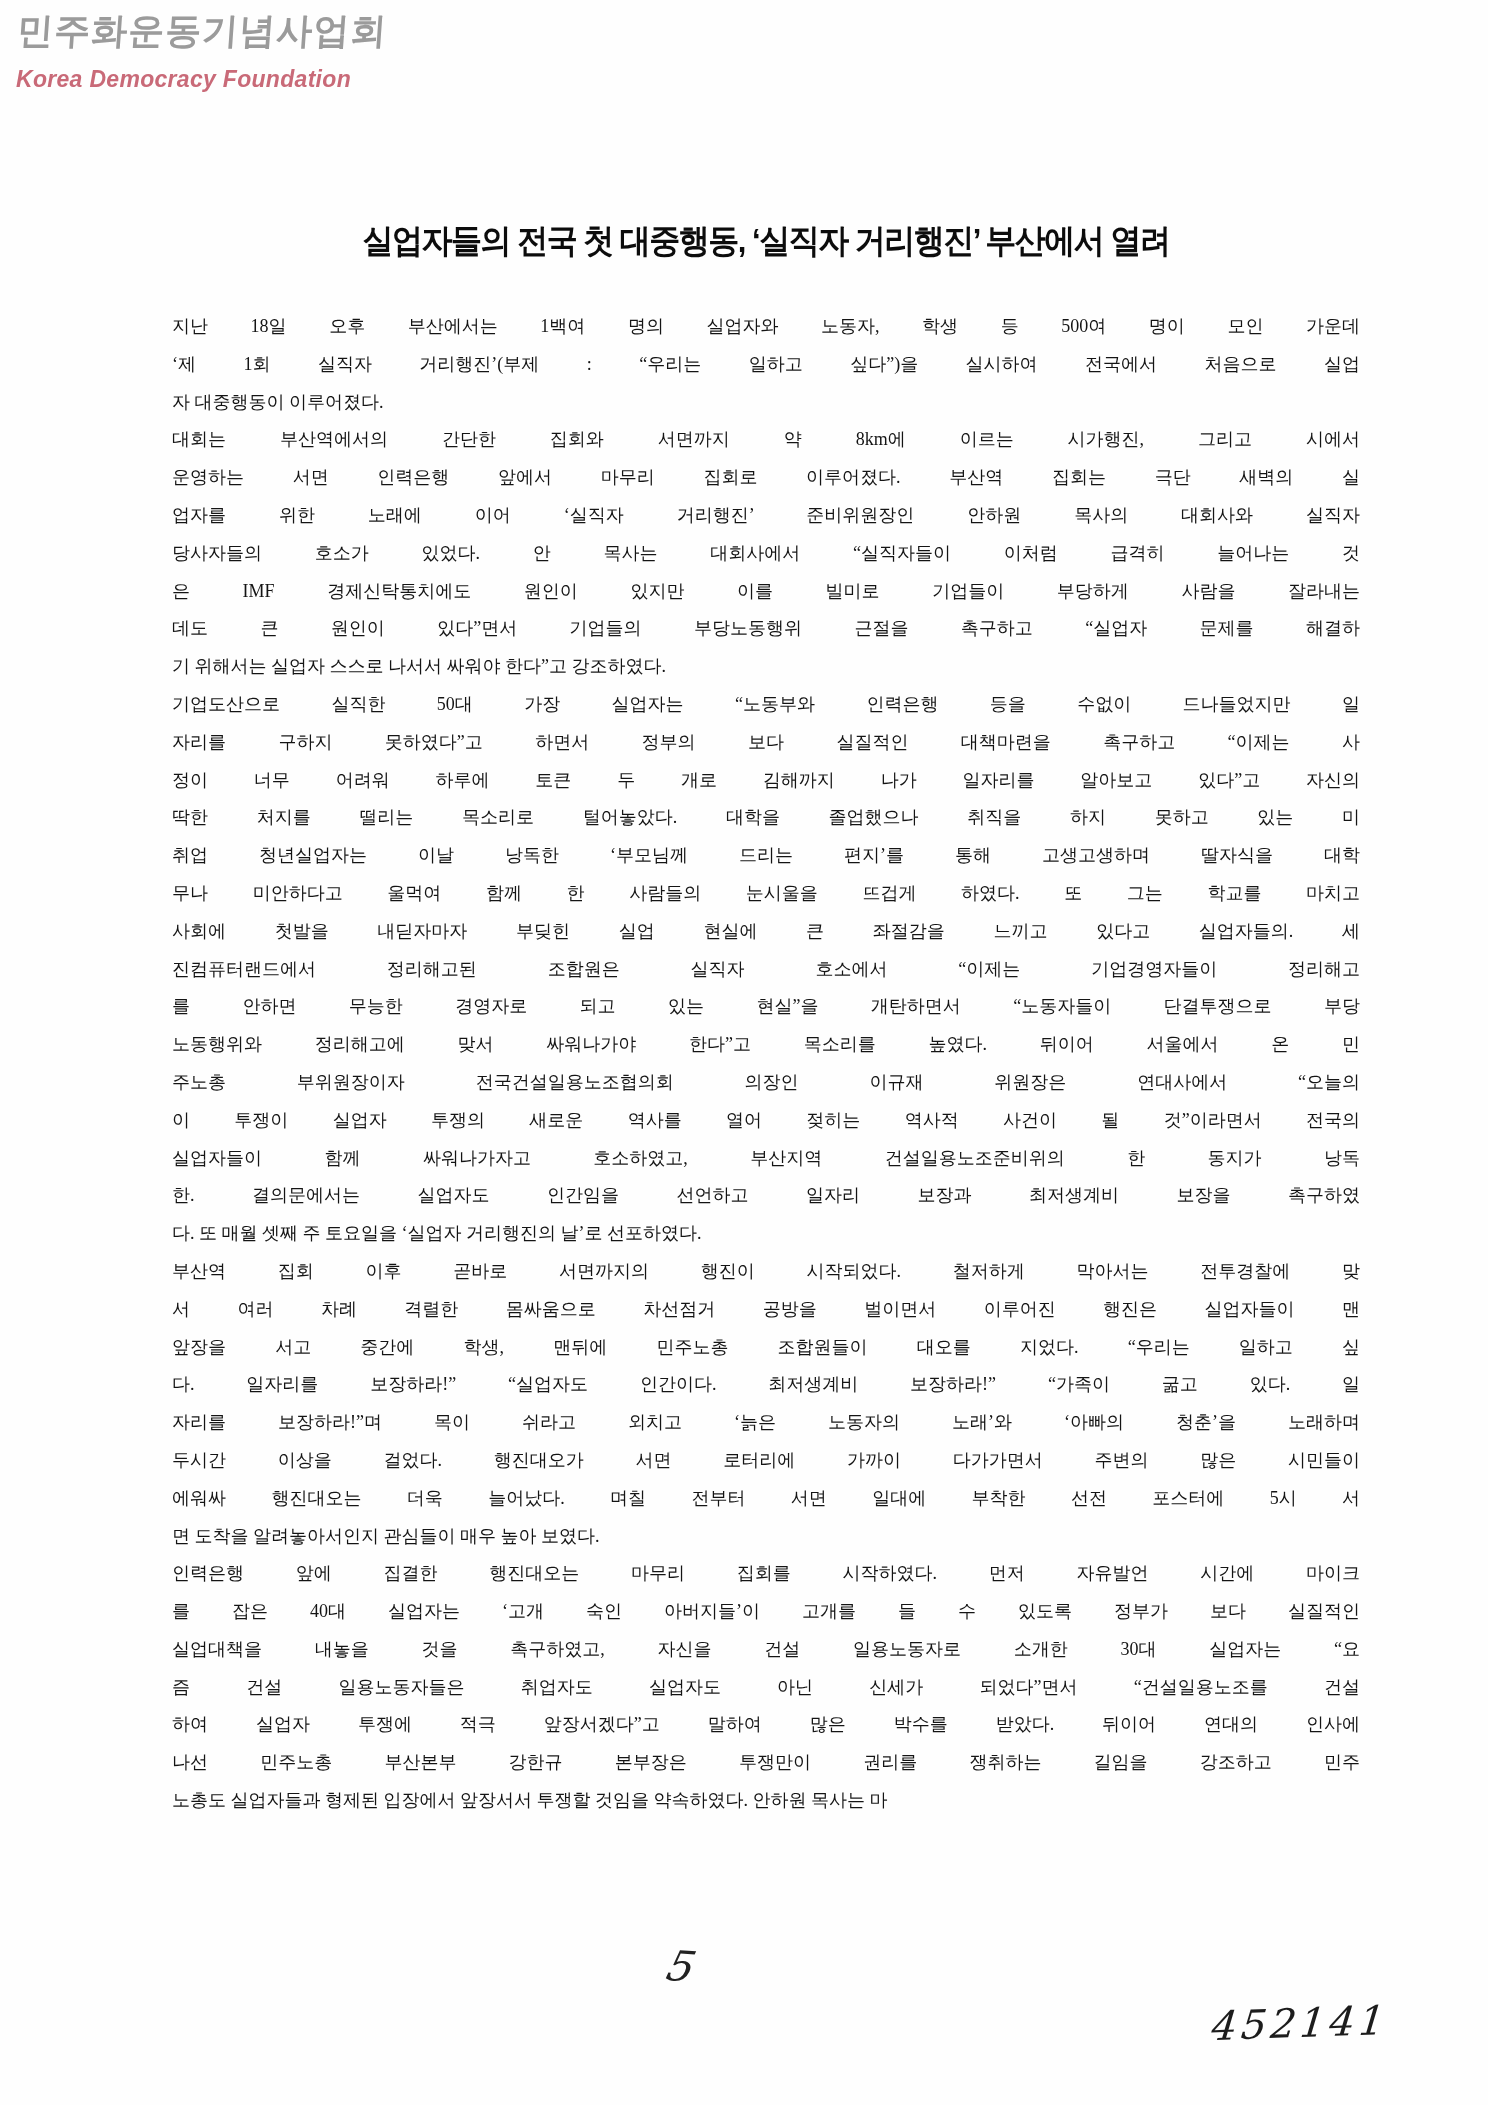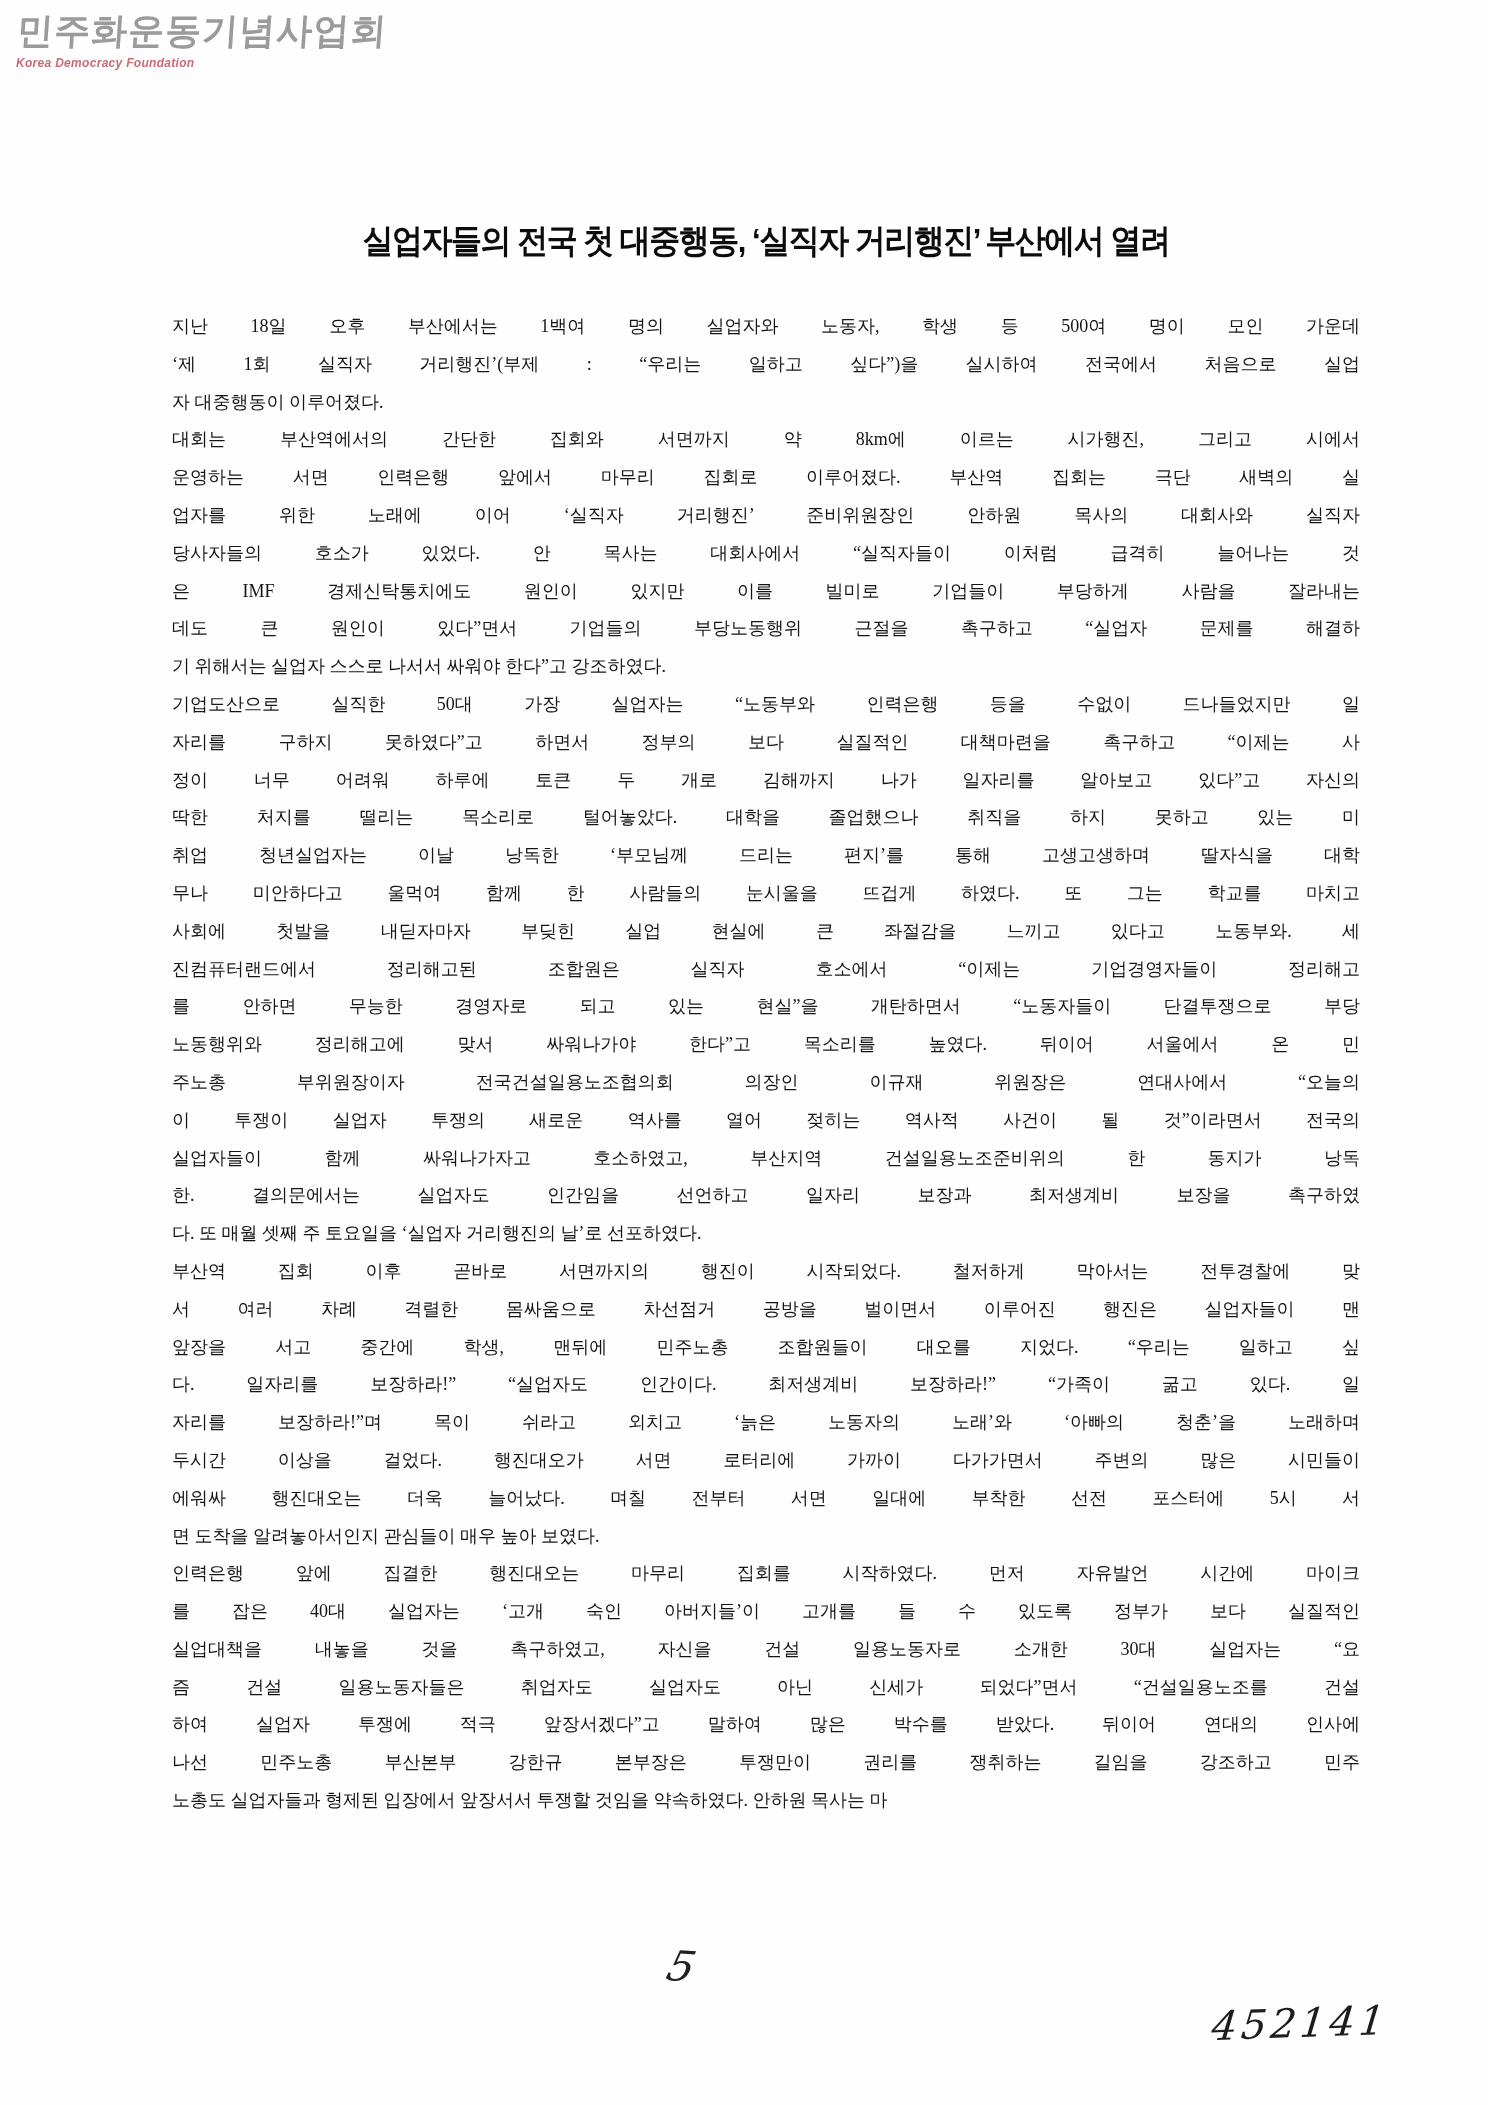--- a/index.html
+++ b/index.html
@@ -29,24 +29,24 @@
     line-height: 40px;
     color: #9b9b9b;
     letter-spacing: 1px;
     transform: skewX(-4deg);
     transform-origin: left bottom;
   }
   .logo-en {
     font-family: "Liberation Sans", sans-serif;
     font-weight: bold;
     font-style: italic;
-    font-size: 12px;
+    font-size: 23px;
     line-height: 20px;
     color: #c96a78;
-    margin-top: 3px;
+    margin-top: 19px;
     letter-spacing: 0.3px;
   }
   
   .article {
     position: absolute;
     top: 220px;
     left: 172px;
     width: 1188px;
   }
   .title {
@@ -119,21 +119,21 @@
         <div class="line">당사자들의 호소가 있었다. 안 목사는 대회사에서 “실직자들이 이처럼 급격히 늘어나는 것</div>
         <div class="line">은 IMF 경제신탁통치에도 원인이 있지만 이를 빌미로 기업들이 부당하게 사람을 잘라내는</div>
         <div class="line">데도 큰 원인이 있다”면서 기업들의 부당노동행위 근절을 촉구하고 “실업자 문제를 해결하</div>
         <div class="line para-end">기 위해서는 실업자 스스로 나서서 싸워야 한다”고 강조하였다.</div>
         <div class="line">기업도산으로 실직한 50대 가장 실업자는 “노동부와 인력은행 등을 수없이 드나들었지만 일</div>
         <div class="line">자리를 구하지 못하였다”고 하면서 정부의 보다 실질적인 대책마련을 촉구하고 “이제는 사</div>
         <div class="line">정이 너무 어려워 하루에 토큰 두 개로 김해까지 나가 일자리를 알아보고 있다”고 자신의</div>
         <div class="line">딱한 처지를 떨리는 목소리로 털어놓았다. 대학을 졸업했으나 취직을 하지 못하고 있는 미</div>
         <div class="line">취업 청년실업자는 이날 낭독한 ‘부모님께 드리는 편지’를 통해 고생고생하며 딸자식을 대학</div>
         <div class="line">무나 미안하다고 울먹여 함께 한 사람들의 눈시울을 뜨겁게 하였다. 또 그는 학교를 마치고</div>
-        <div class="line">사회에 첫발을 내딛자마자 부딪힌 실업 현실에 큰 좌절감을 느끼고 있다고 노동부와. 세</div>
+        <div class="line">사회에 첫발을 내딛자마자 부딪힌 실업 현실에 큰 좌절감을 느끼고 있다고 실업자들의. 세</div>
         <div class="line">진컴퓨터랜드에서 정리해고된 조합원은 실직자 호소에서 “이제는 기업경영자들이 정리해고</div>
         <div class="line">를 안하면 무능한 경영자로 되고 있는 현실”을 개탄하면서 “노동자들이 단결투쟁으로 부당</div>
         <div class="line">노동행위와 정리해고에 맞서 싸워나가야 한다”고 목소리를 높였다. 뒤이어 서울에서 온 민</div>
         <div class="line">주노총 부위원장이자 전국건설일용노조협의회 의장인 이규재 위원장은 연대사에서 “오늘의</div>
         <div class="line">이 투쟁이 실업자 투쟁의 새로운 역사를 열어 젖히는 역사적 사건이 될 것”이라면서 전국의</div>
         <div class="line">실업자들이 함께 싸워나가자고 호소하였고, 부산지역 건설일용노조준비위의 한 동지가 낭독</div>
         <div class="line">한. 결의문에서는 실업자도 인간임을 선언하고 일자리 보장과 최저생계비 보장을 촉구하였</div>
         <div class="line para-end">다. 또 매월 셋째 주 토요일을 ‘실업자 거리행진의 날’로 선포하였다.</div>
         <div class="line">부산역 집회 이후 곧바로 서면까지의 행진이 시작되었다. 철저하게 막아서는 전투경찰에 맞</div>
         <div class="line">서 여러 차례 격렬한 몸싸움으로 차선점거 공방을 벌이면서 이루어진 행진은 실업자들이 맨</div>

